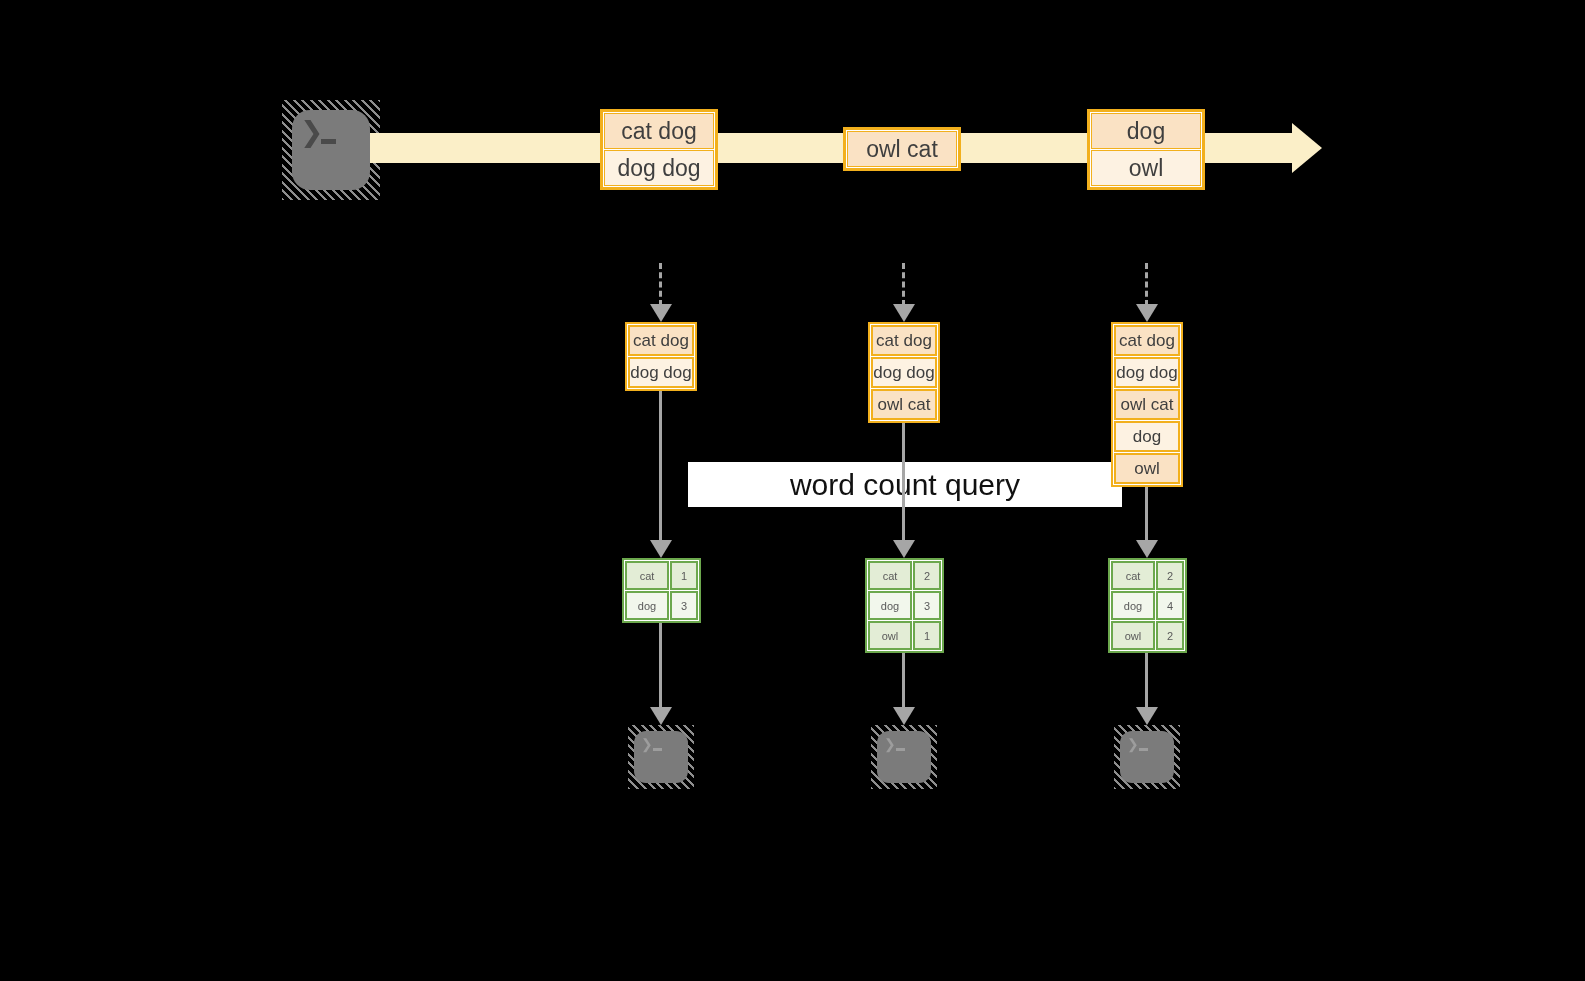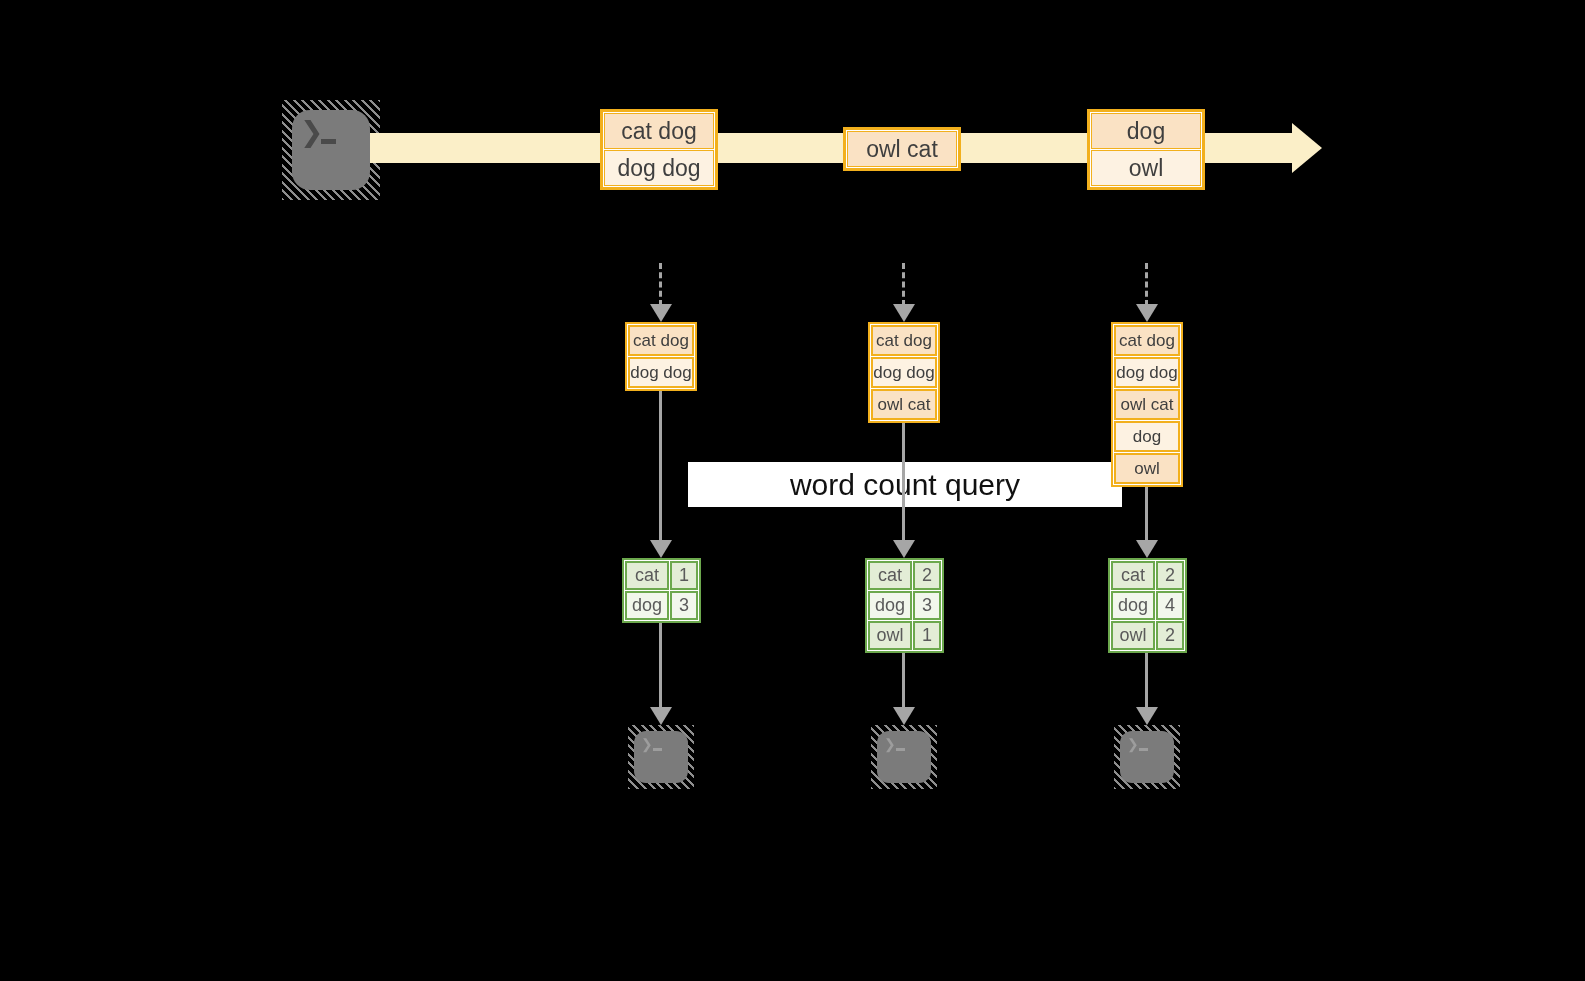--- a/index.html
+++ b/index.html
@@ -58,21 +58,21 @@
     border-left:11px solid transparent;border-right:11px solid transparent;
     border-top:18px solid var(--arrow);}
   
   .query-band{position:absolute;background:#fff;z-index:1;
     display:flex;align-items:center;justify-content:center;
     font-size:30px;color:#111;}
   
   .gtable{position:absolute;border:2px solid var(--green);background:#fff;
     display:grid;grid-template-columns:44px 28px;gap:1px;padding:1px;z-index:2;}
   .gcell{box-sizing:border-box;height:29px;display:flex;align-items:center;justify-content:center;
-    border:2px solid var(--green);font-size:18px;color:var(--count-text);}
+    border:2px solid var(--green);font-size:11px;color:var(--count-text);}
   .gtable .gcell:nth-child(4n+1),.gtable .gcell:nth-child(4n+2){background:var(--green-light);}
   .gtable .gcell:nth-child(4n+3),.gtable .gcell:nth-child(4n){background:var(--green-lighter);}
 </style>
 </head>
 <body>
 
 <div class="canvas">
 
   <div class="hatch" style="left:282px;top:100px;width:98px;height:100px;">
     <div class="term-body" style="left:10px;top:10px;width:78px;height:80px;border-radius:18px;">

